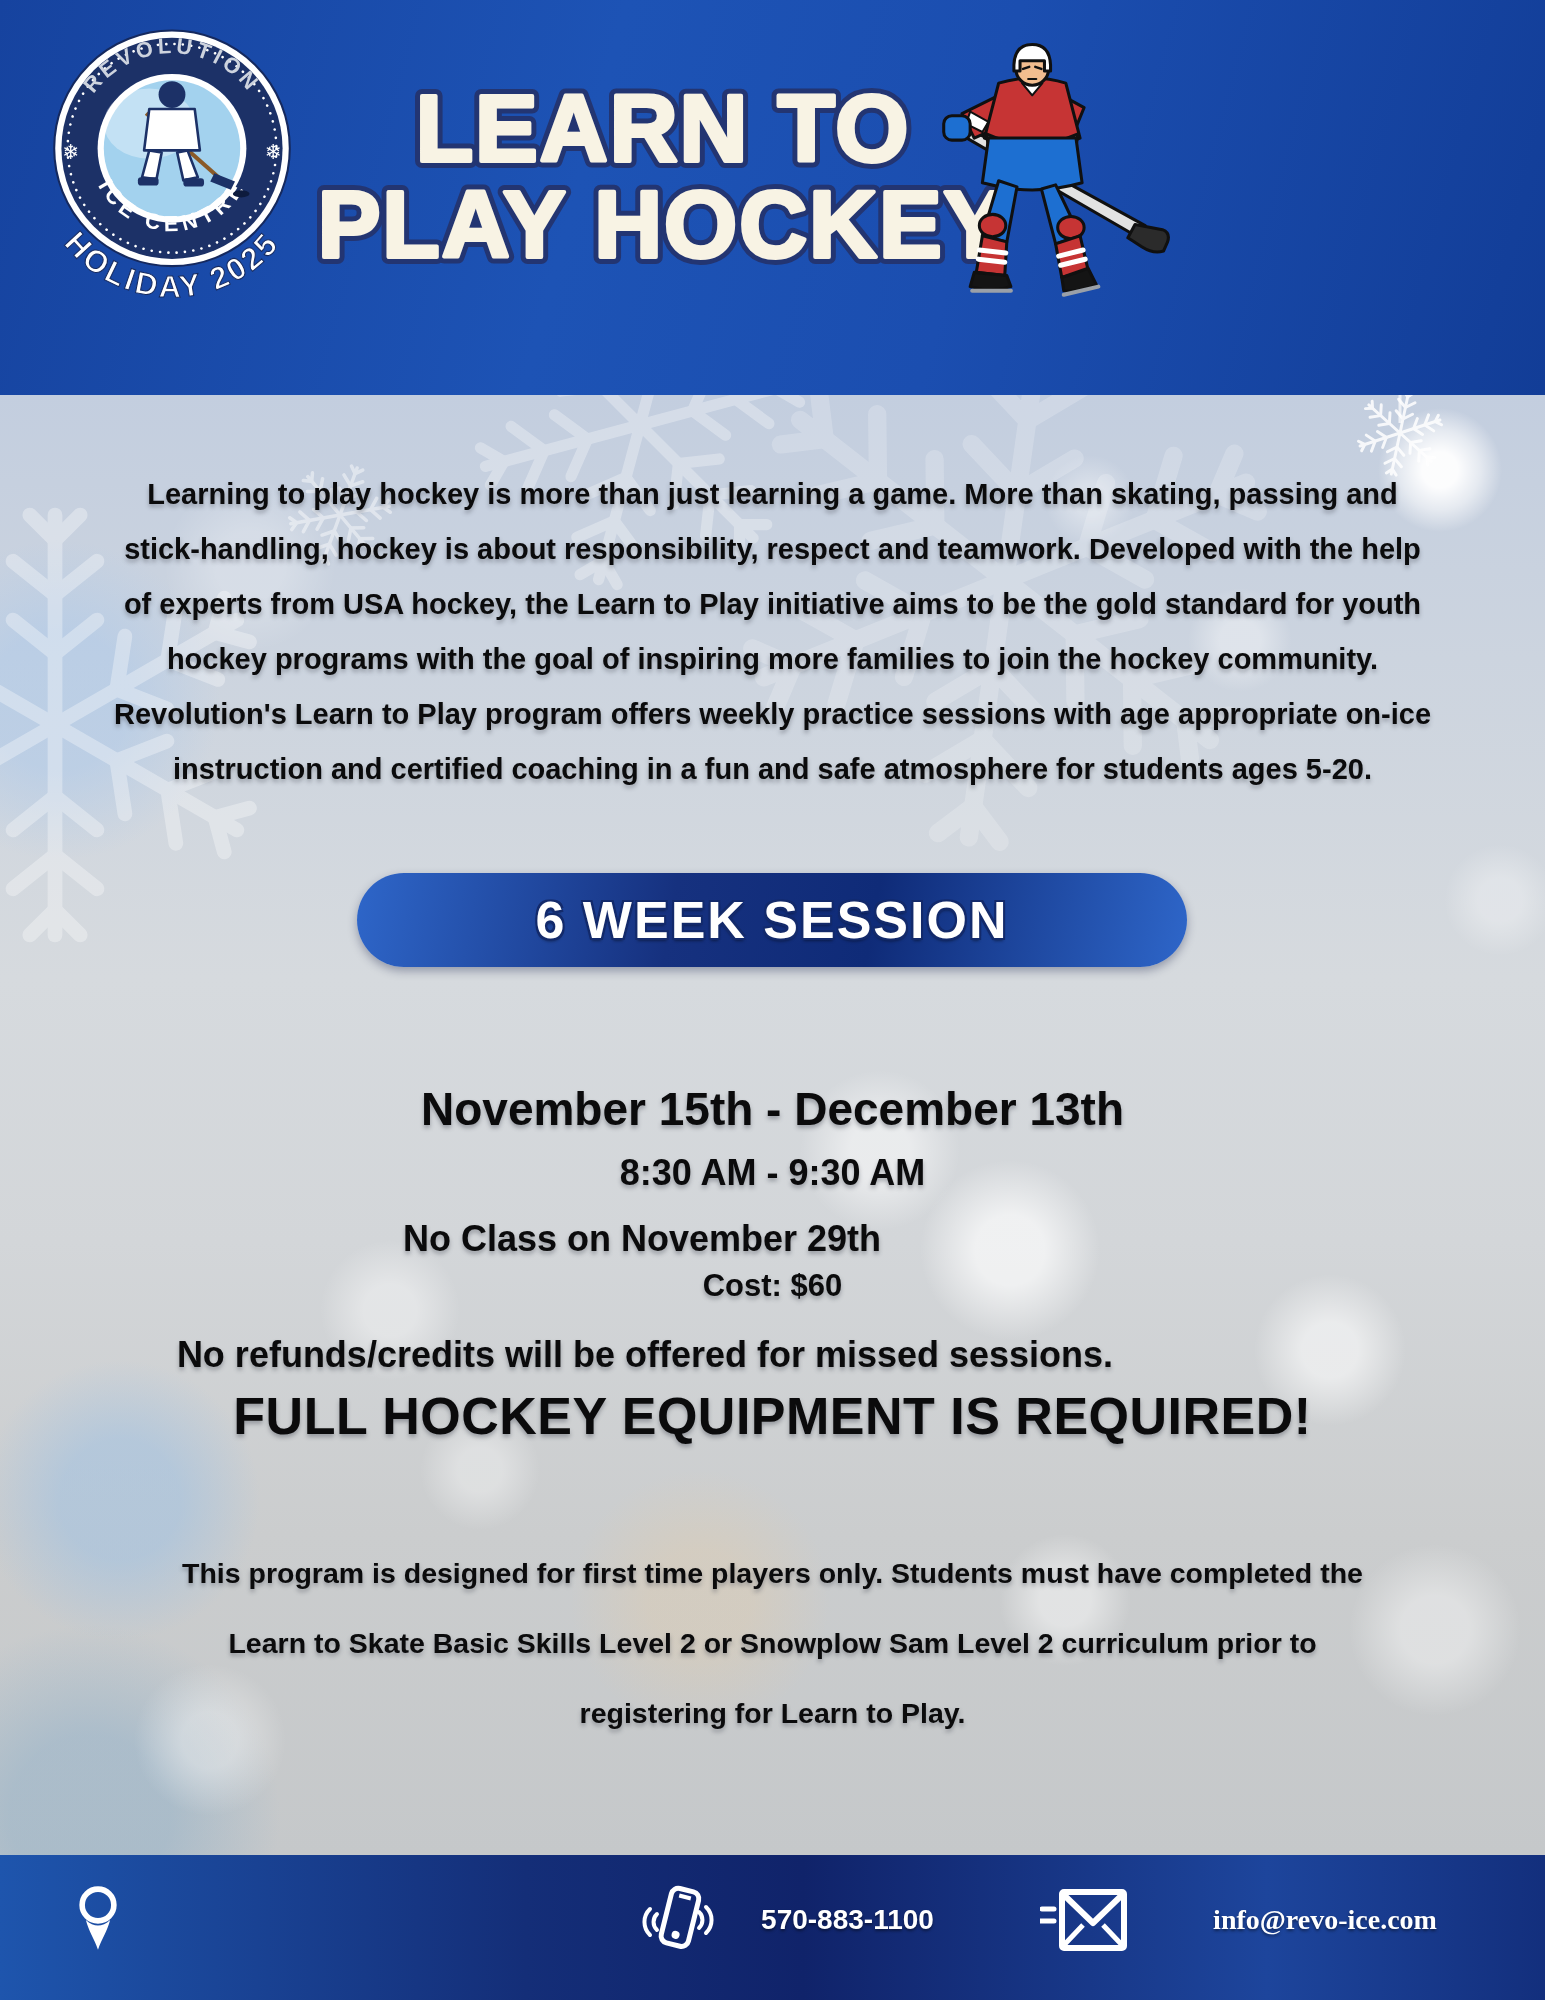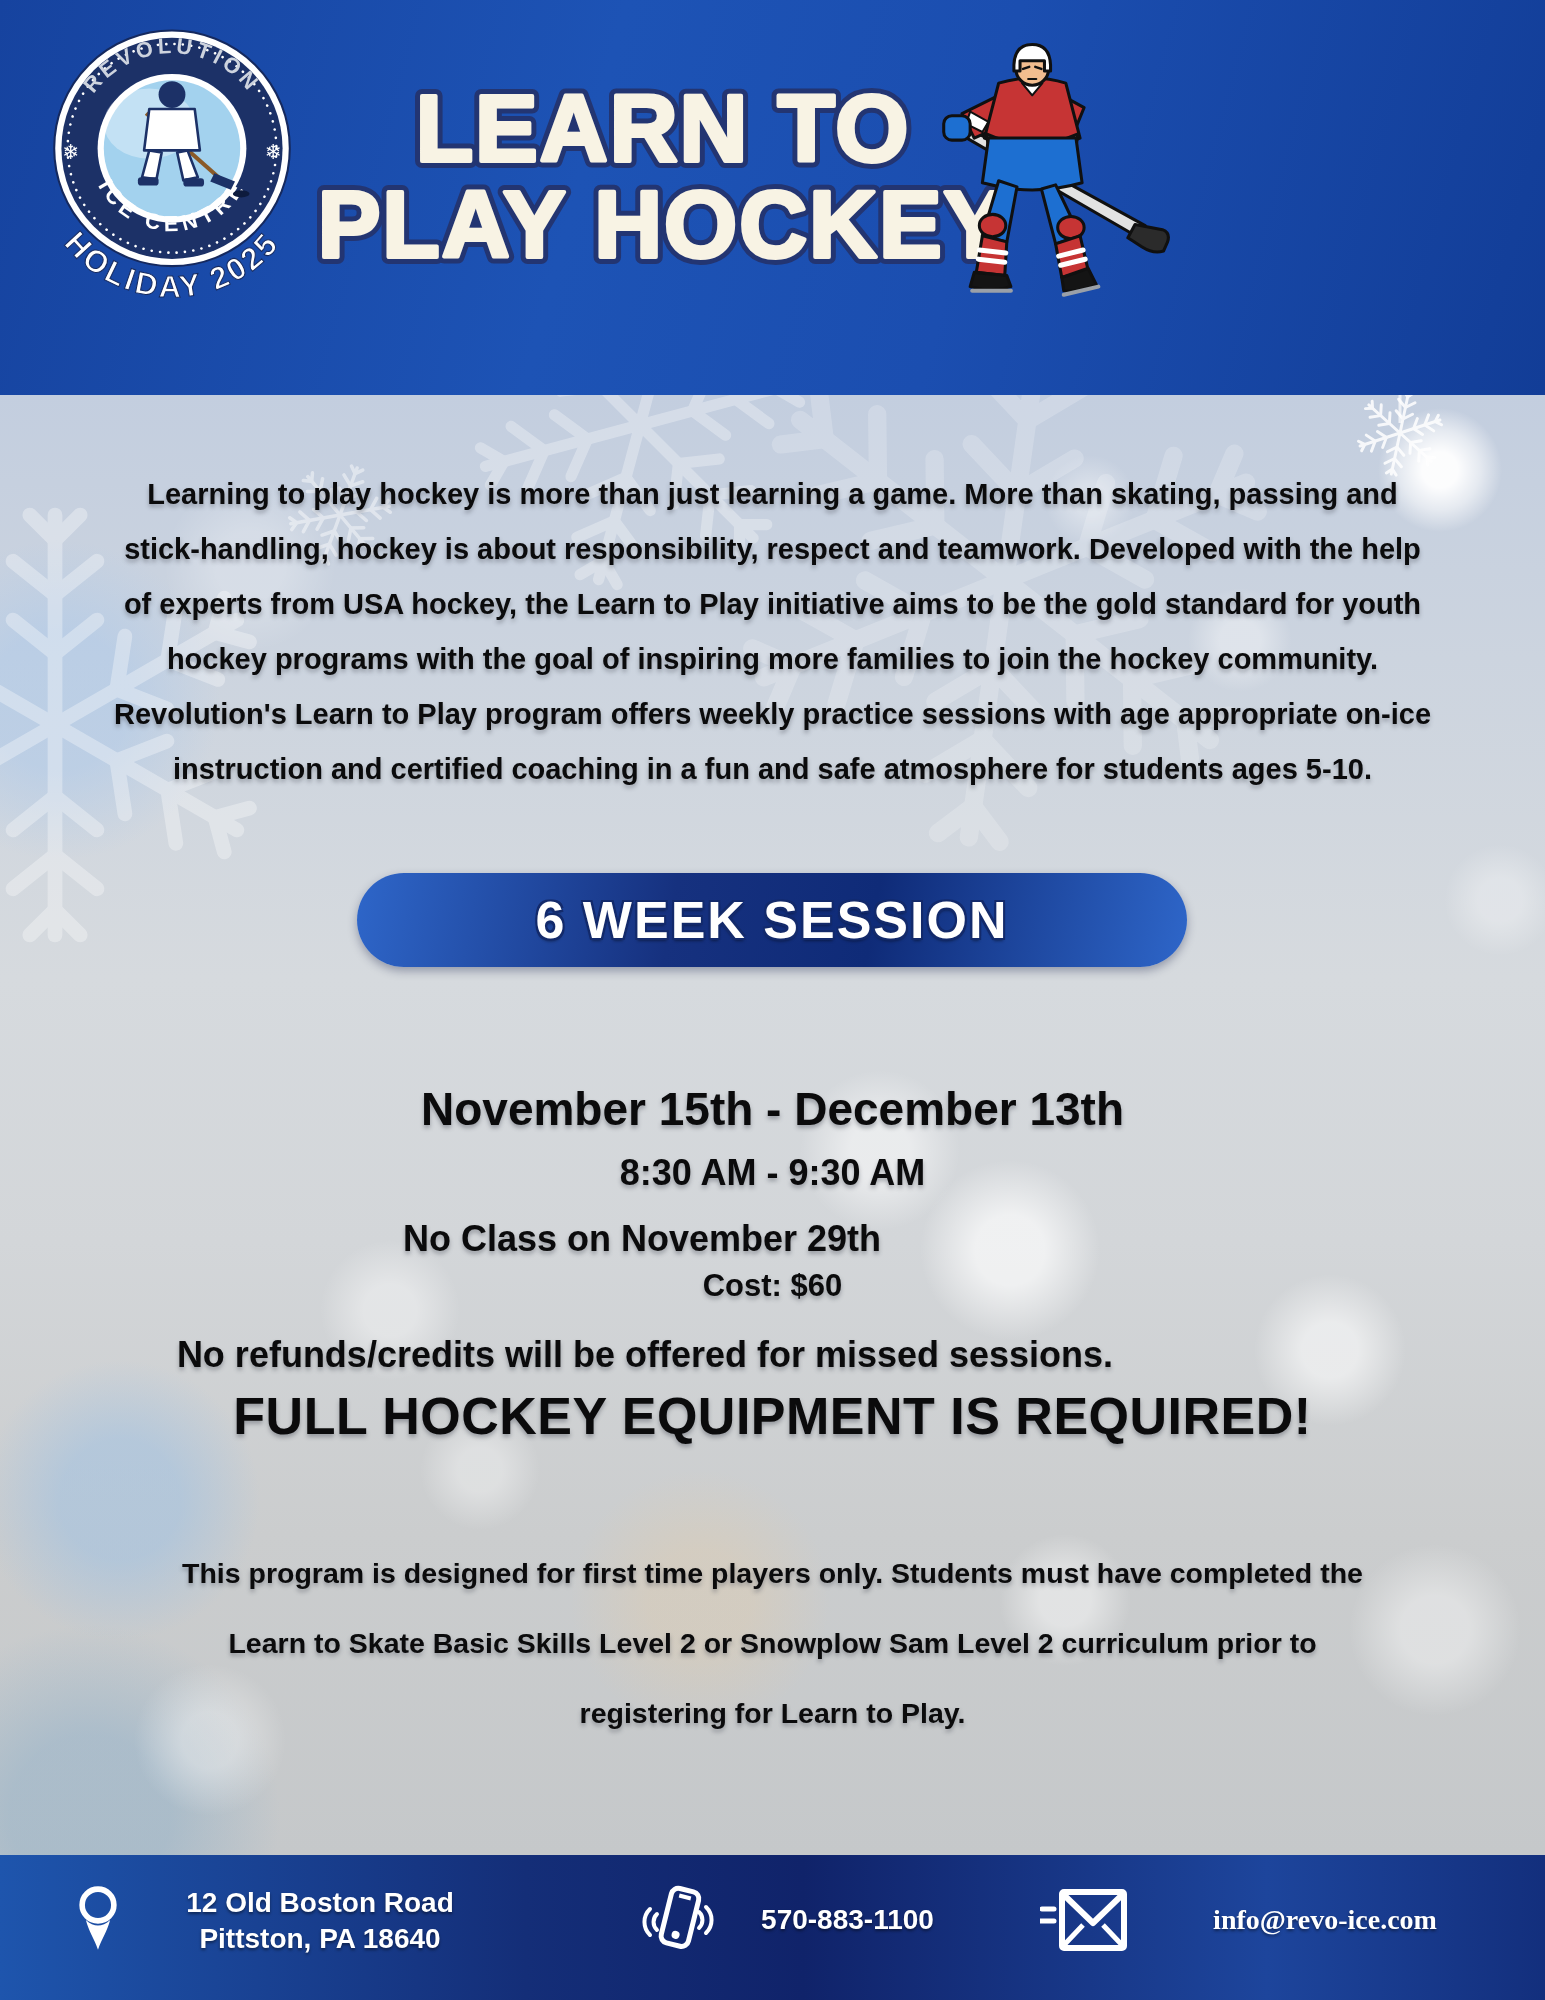--- a/index.html
+++ b/index.html
@@ -184,21 +184,21 @@
     <line x1="1400" y1="0" x2="1400" y2="28" stroke="#ffffff" stroke-width="3" opacity="0.7"></line>
     <use href="#flake" transform="translate(1400,38) scale(0.42) rotate(12)" opacity="0.85"></use>
   </svg>
 
   <div class="abs blacktext intro">
     <div>Learning to play hockey is more than just learning a game.  More than skating, passing and</div>
     <div>stick-handling, hockey is about responsibility, respect and teamwork. Developed with the help</div>
     <div>of experts from USA hockey, the Learn to Play initiative aims to be the gold standard for youth</div>
     <div>hockey programs with the goal of inspiring more families to join the hockey community.</div>
     <div>Revolution's Learn to Play program offers weekly practice sessions with age appropriate on-ice</div>
-    <div>instruction and certified coaching in a fun and safe atmosphere for students ages 5-10.</div>
+    <div>instruction and certified coaching in a fun and safe atmosphere for students ages 5-20.</div>
   </div>
 
   <div class="abs pill">
     <span>6 WEEK SESSION</span>
   </div>
 
   <div class="abs blacktext dates">November 15th - December 13th</div>
   <div class="abs blacktext time">8:30 AM - 9:30 AM</div>
   <div class="abs blacktext noclass">No Class on November 29th</div>
   <div class="abs blacktext cost">Cost: $60</div>
@@ -210,24 +210,20 @@
     <div>Learn to Skate Basic Skills Level 2 or Snowplow Sam Level 2 curriculum prior to</div>
     <div>registering for Learn to Play.</div>
   </div>
 
   <div class="abs footer">
 
     <svg class="abs" style="left:70px;top:25px;" width="56" height="78" viewBox="0 0 60 82">
       <circle cx="30" cy="26" r="17" fill="none" stroke="#ffffff" stroke-width="6"></circle>
       <path d="M17,42 C20,54 26,62 30,74 C34,62 40,54 43,42 C39,46 34,48 30,48 C26,48 21,46 17,42 Z" fill="#ffffff"></path>
     </svg>
-    <div class="f-text" style="left:155px;top:30px;width:330px;">
-      <div>12 Old Boston Road</div>
-      <div>Pittston, PA 18640</div>
-    </div>
 
     <svg class="abs" style="left:636px;top:28px;" width="84" height="76" viewBox="0 0 84 76">
       <g transform="rotate(14 42 38)">
         <rect x="29" y="6" width="28" height="56" rx="7" fill="none" stroke="#ffffff" stroke-width="5"></rect>
         <line x1="37" y1="13" x2="49" y2="13" stroke="#ffffff" stroke-width="4"></line>
         <circle cx="43" cy="52" r="4" fill="#ffffff"></circle>
       </g>
       <path d="M14,26 a18,18 0 0 0 0,26" fill="none" stroke="#ffffff" stroke-width="4" stroke-linecap="round"></path>
       <path d="M21,31 a11,11 0 0 0 0,16" fill="none" stroke="#ffffff" stroke-width="4" stroke-linecap="round"></path>
       <path d="M70,24 a18,18 0 0 1 0,26" fill="none" stroke="#ffffff" stroke-width="4" stroke-linecap="round"></path>

